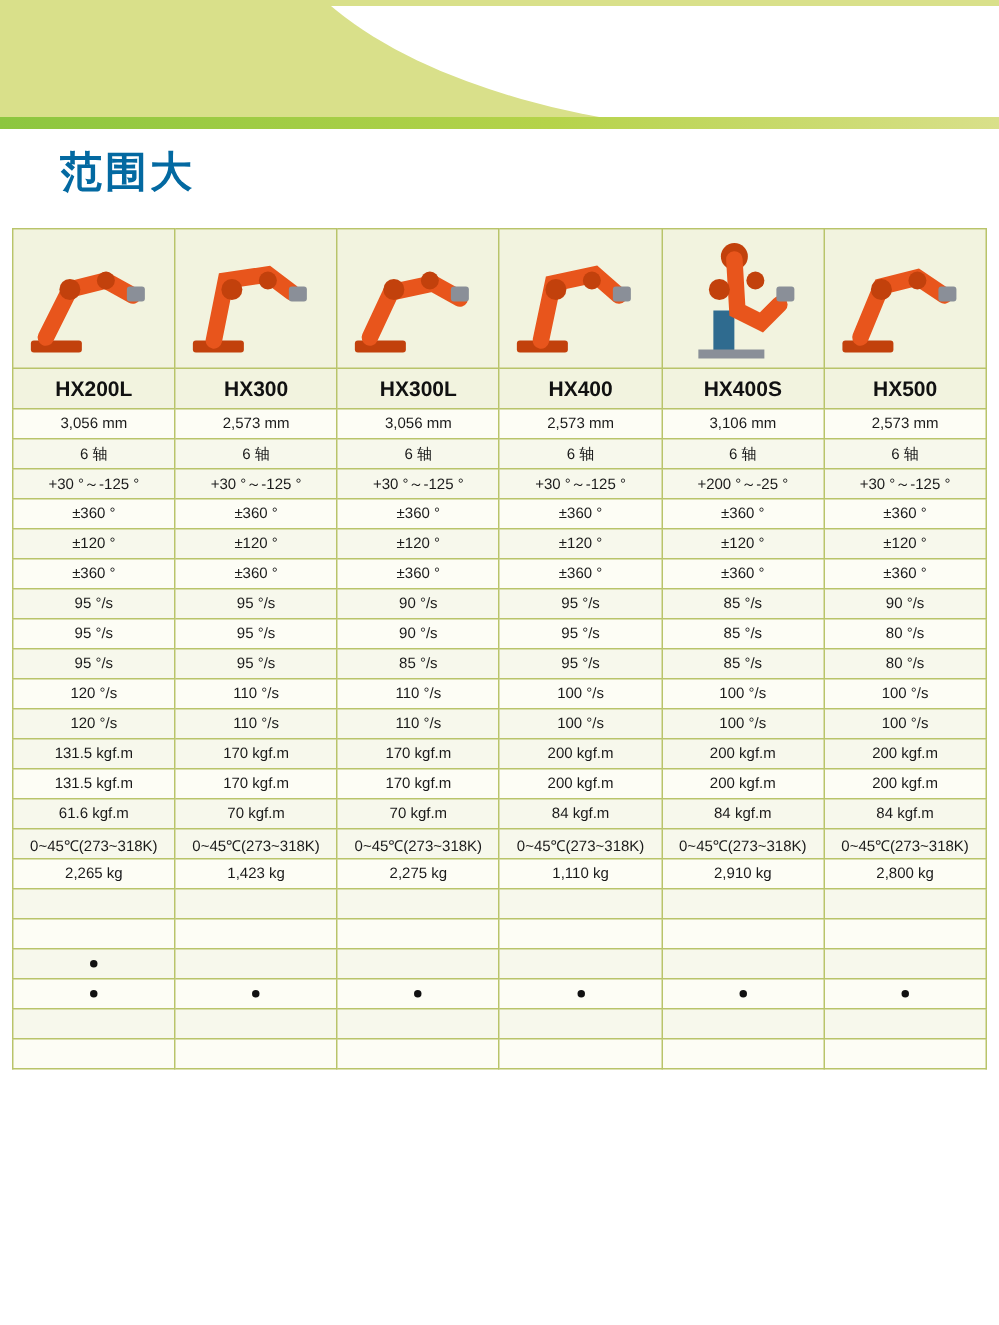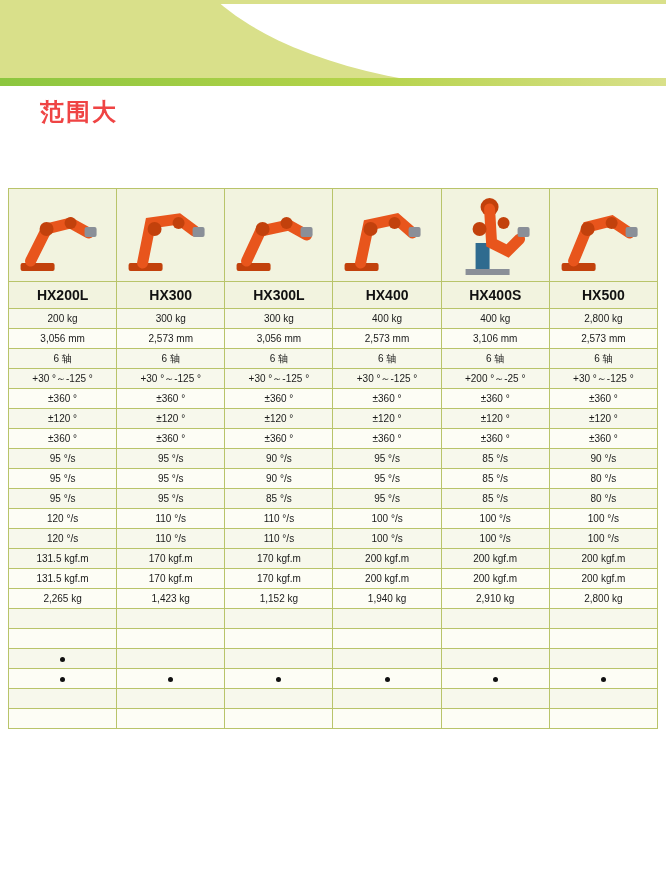--- a/index.html
+++ b/index.html
@@ -36,29 +36,29 @@
     background:linear-gradient(to right,#8cc63f 0%,#b5d34a 55%,#d9e08a 100%);
   }
   .greenbar2{
     position:absolute;left:0;top:0;width:666px;height:4px;
     background:#d9e08a;
   }
 
   
   .title{
     position:absolute;left:40px;top:96px;
-    font-size:24px;color:#ef4444;font-weight:bold;
+    font-size:28px;color:#0369a1;font-weight:bold;
     letter-spacing:2px;
     font-family:"DejaVu Sans","Liberation Sans",sans-serif;
     text-align:right;
   }
 
   
   .tablewrap{position:absolute;left:8px;top:152px;width:650px;}
-  table{border-collapse:collapse;width:650px;table-layout:fixed;margin-top:36px;}
+  table{border-collapse:collapse;width:650px;table-layout:fixed;}
   td,th{
     border:1px solid #b9c46a;
     text-align:center;
     vertical-align:middle;
     font-size:10px;
     color:#1a1a1a;
     padding:0;
     height:19px;
   }
   tr.imgrow td{height:92px;background:#f2f3df;padding:0;border-bottom:1px solid #b9c46a;}
@@ -152,28 +152,20 @@
             </td>
           </tr>
           <tr class="model">
             <td>HX200L</td>
             <td>HX300</td>
             <td>HX300L</td>
             <td>HX400</td>
             <td>HX400S</td>
             <td>HX500</td>
           </tr>
-          <tr class="even">
-            <td>200 kg</td>
-            <td>300 kg</td>
-            <td>300 kg</td>
-            <td>400 kg</td>
-            <td>400 kg</td>
-            <td>2,800 kg</td>
-          </tr>
           <tr class="odd">
             <td>3,056 mm</td>
             <td>2,573 mm</td>
             <td>3,056 mm</td>
             <td>2,573 mm</td>
             <td>3,106 mm</td>
             <td>2,573 mm</td>
           </tr>
           <tr class="even">
             <td>6 轴</td>
@@ -264,25 +256,41 @@
             <td>200 kgf.m</td>
           </tr>
           <tr class="odd">
             <td>131.5 kgf.m</td>
             <td>170 kgf.m</td>
             <td>170 kgf.m</td>
             <td>200 kgf.m</td>
             <td>200 kgf.m</td>
             <td>200 kgf.m</td>
           </tr>
+          <tr class="even">
+            <td>61.6 kgf.m</td>
+            <td>70 kgf.m</td>
+            <td>70 kgf.m</td>
+            <td>84 kgf.m</td>
+            <td>84 kgf.m</td>
+            <td>84 kgf.m</td>
+          </tr>
+          <tr class="even">
+            <td>0~45℃(273~318K)</td>
+            <td>0~45℃(273~318K)</td>
+            <td>0~45℃(273~318K)</td>
+            <td>0~45℃(273~318K)</td>
+            <td>0~45℃(273~318K)</td>
+            <td>0~45℃(273~318K)</td>
+          </tr>
           <tr class="odd">
             <td>2,265 kg</td>
             <td>1,423 kg</td>
-            <td>1,152 kg</td>
-            <td>1,940 kg</td>
+            <td>2,275 kg</td>
+            <td>1,110 kg</td>
             <td>2,910 kg</td>
             <td>2,800 kg</td>
           </tr>
           <tr class="even">
             <td></td>
             <td></td>
             <td></td>
             <td></td>
             <td></td>
             <td></td>

